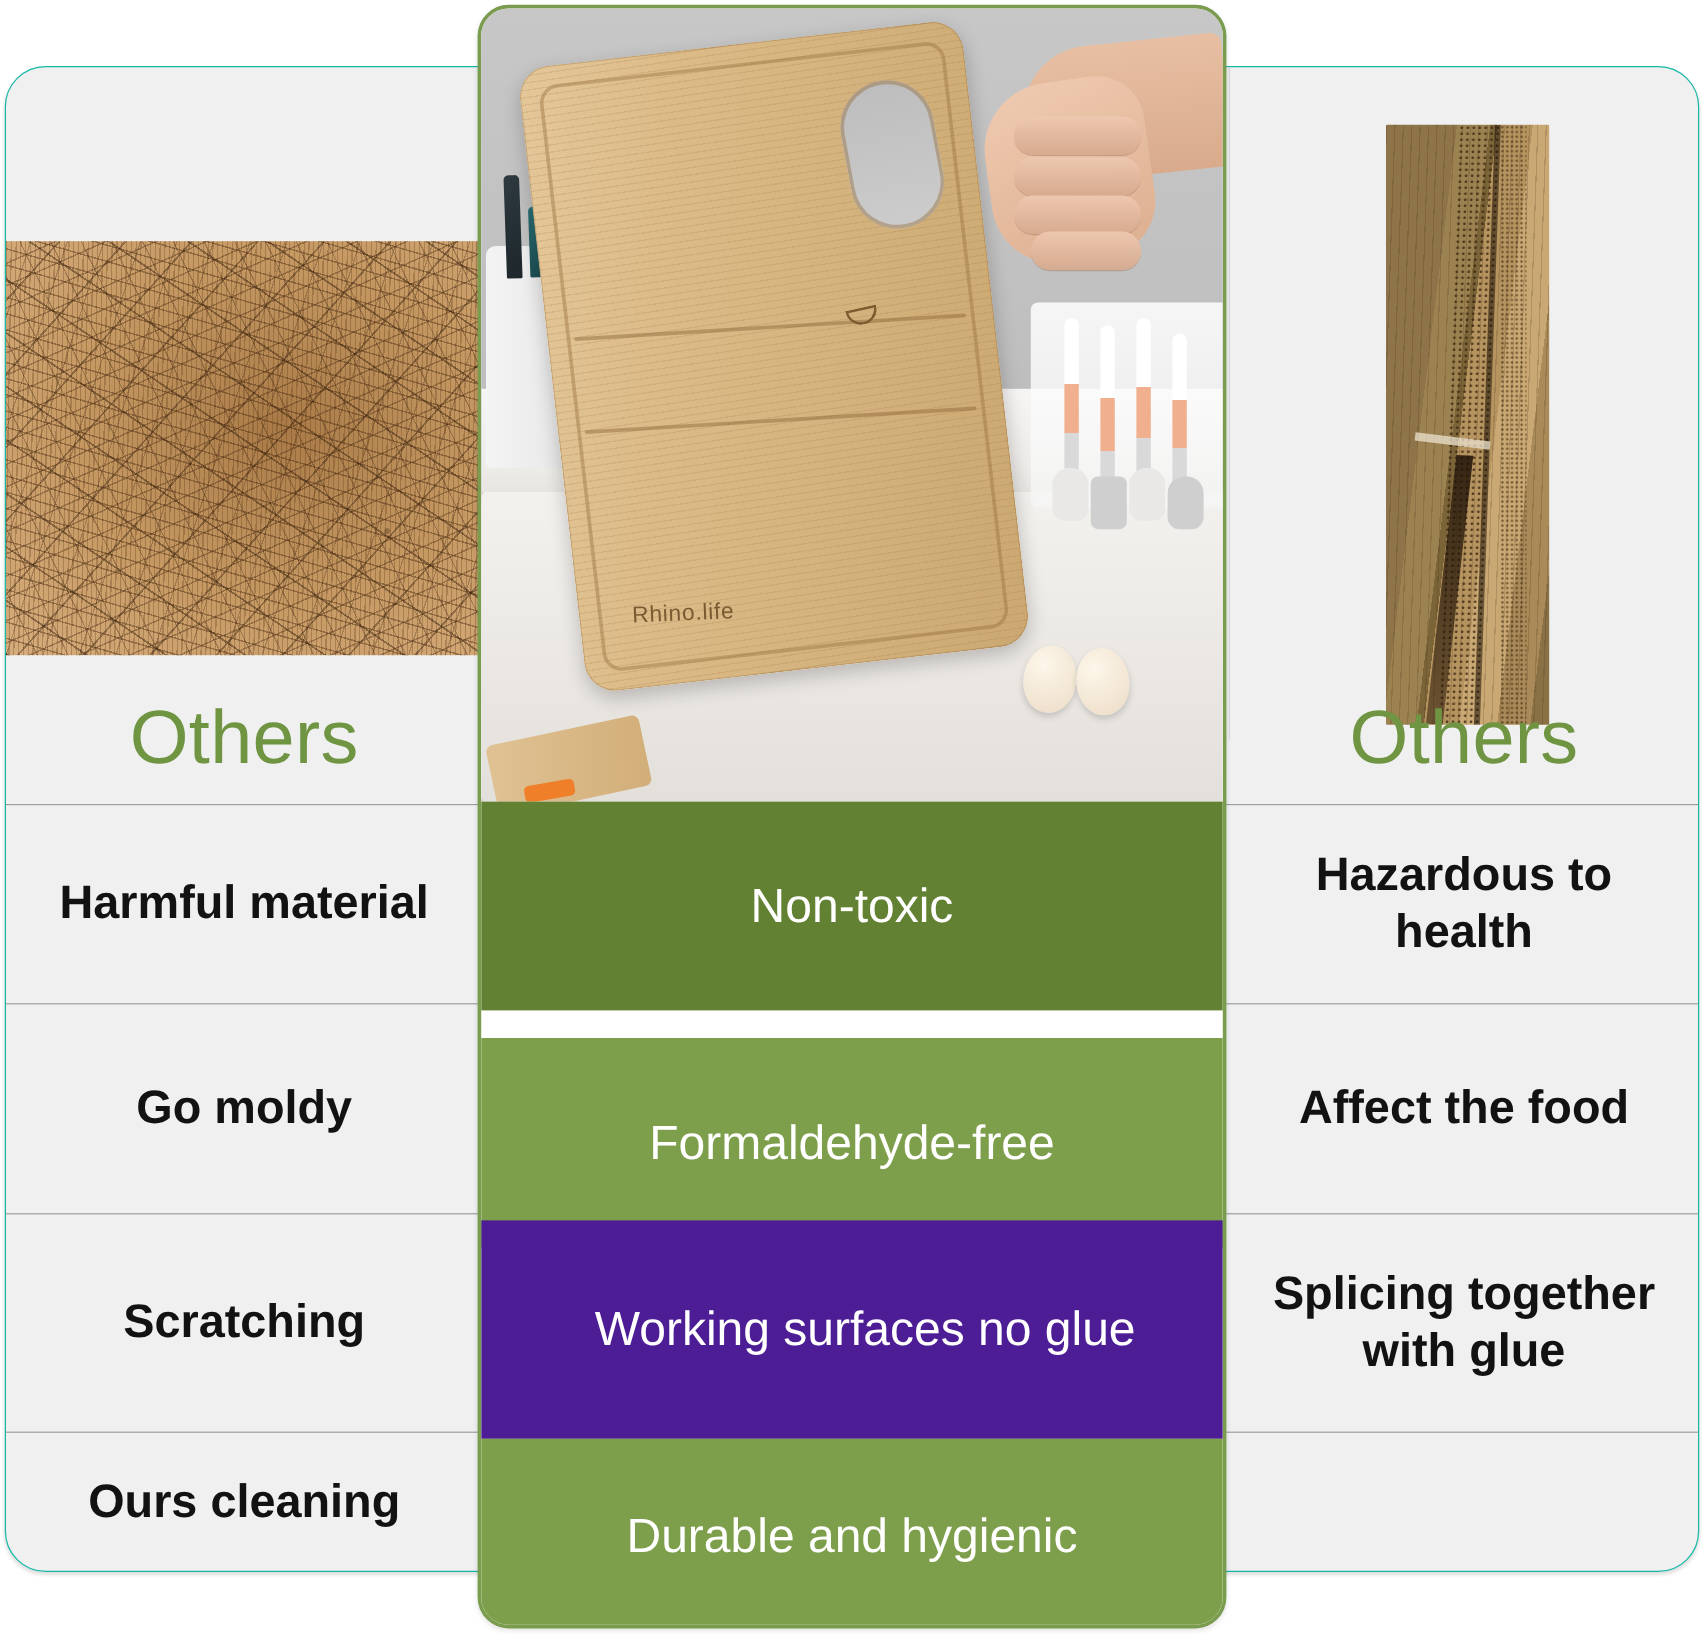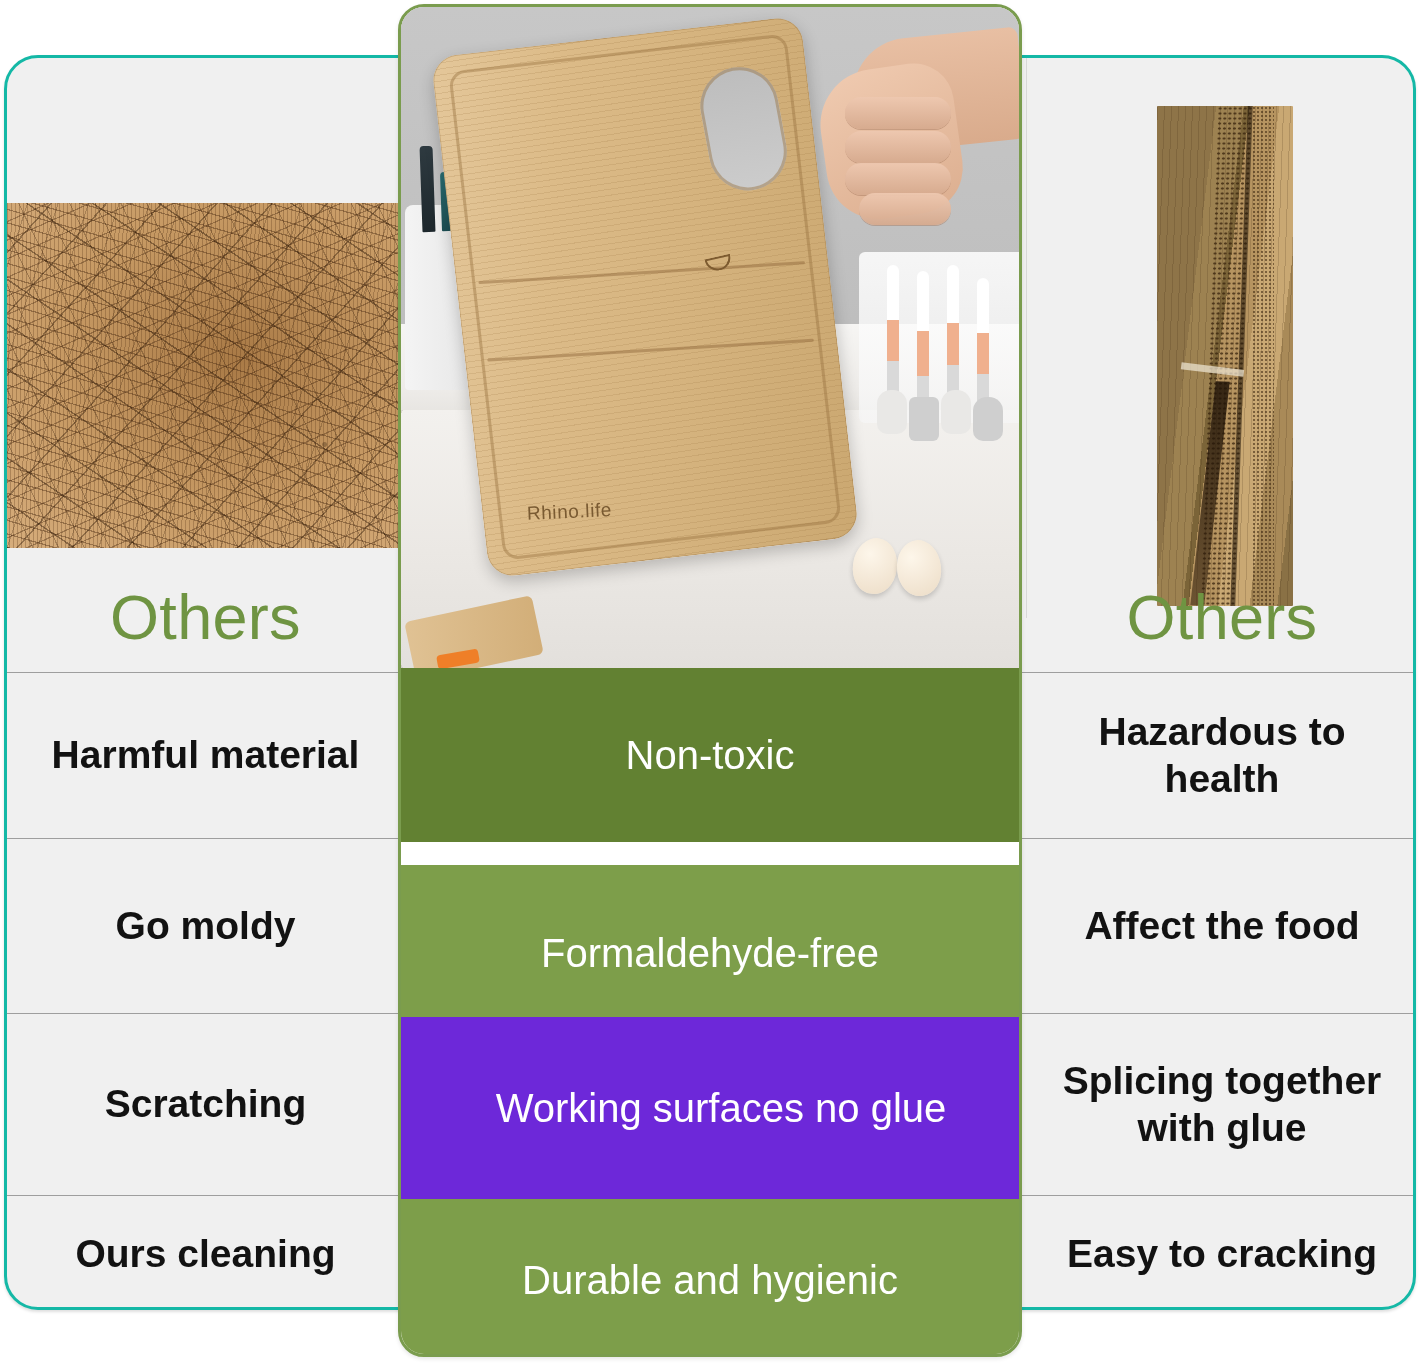--- a/index.html
+++ b/index.html
@@ -20,21 +20,21 @@
   }
 
   
   .compare-card {
     position: absolute;
     left: 4px;
     top: 55px;
     width: 1412px;
     height: 1255px;
     background: #f0f0f0;
-    border: 3px solid #14b8a6;
+    border: 1px solid #14b8a6;
     border-radius: 34px;
     box-shadow: 0 2px 3px rgba(0,0,0,.13);
     overflow: hidden;
   }
 
   
   .hsep {
     position: absolute;
     left: 0;
     width: 100%;
@@ -409,21 +409,21 @@
     padding: 0 14px;
   }
   .ours-cell .txt {
     color: #ffffff;
     font-size: 40px;
     line-height: 1.1;
     font-weight: 400;
   }
   .ours-cell.r0 { top: 661px;  height: 174px; background: #628132; }
   .ours-cell.r1 { top: 858px;  height: 175px; background: #7d9e4a; }
-  .ours-cell.r2 { top: 1010px; height: 182px; background: #6d28d9; padding-left: 36px; }
+  .ours-cell.r2 { top: 1010px; height: 182px; background: #4c1d95; padding-left: 36px; }
   .ours-cell.r3 { top: 1192px; height: 161px; background: #7d9e4a; }
 </style>
 </head>
 <body>
 
 <div id="stage">
 
   <div class="compare-card">
 
     <div class="vsep v1"></div>
@@ -472,23 +472,20 @@
       </div>
 
       <div class="side-cell r0">
         <span class="txt">Hazardous to health</span>
       </div>
       <div class="side-cell r1">
         <span class="txt">Affect the food</span>
       </div>
       <div class="side-cell r2">
         <span class="txt">Splicing together with glue</span>
-      </div>
-      <div class="side-cell r3">
-        <span class="txt">Easy to cracking</span>
       </div>
     </div>
   </div>
 
   <div class="ours-panel">
 
     <div class="ours-photo">
       <div class="ph-wall"></div>
       <div class="ph-cabinet"></div>
       <div class="ph-counter"></div>

